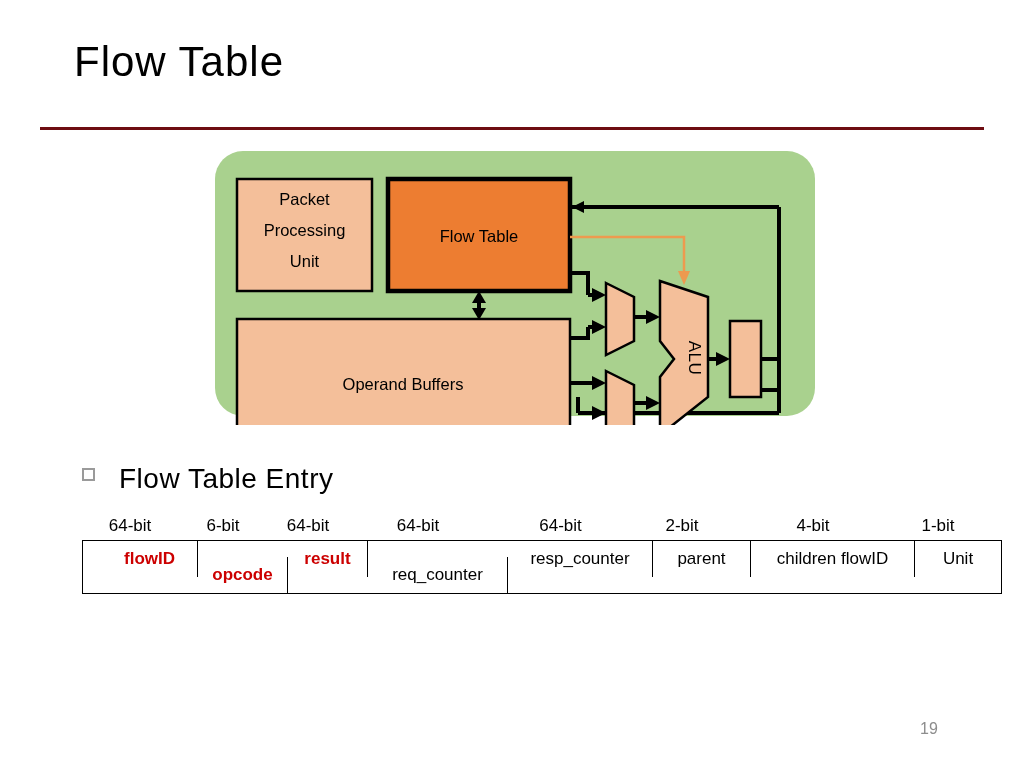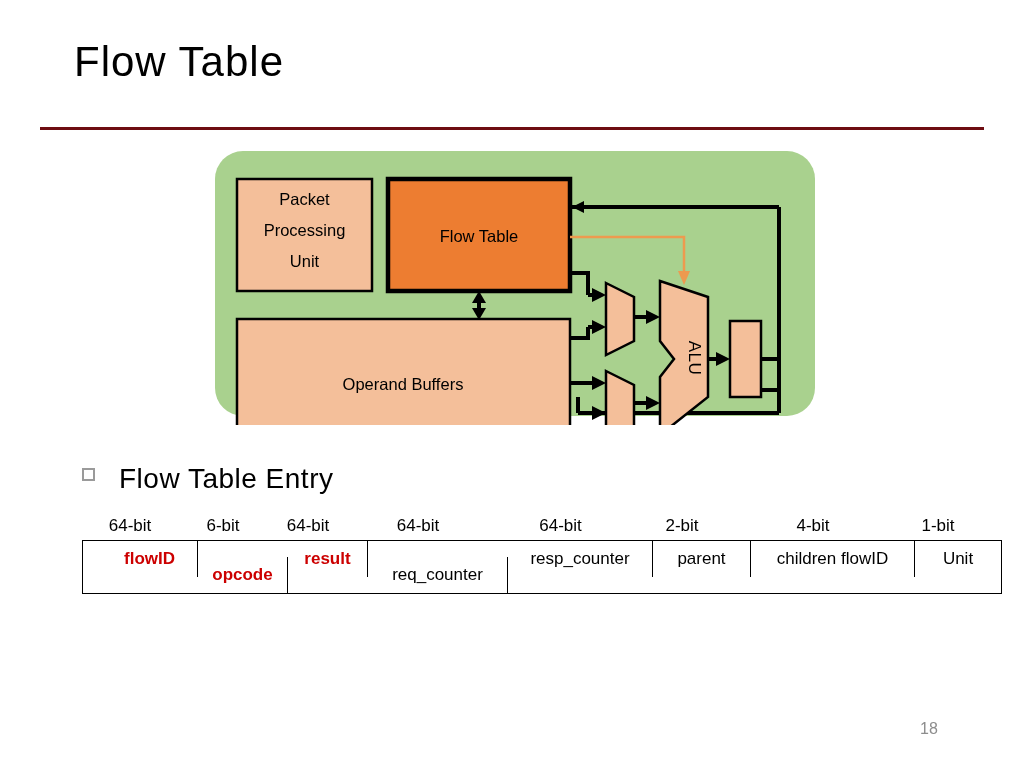--- a/index.html
+++ b/index.html
@@ -278,13 +278,13 @@
       <div class="field-cell hl" style="width: 90px; margin-top: 16px;">opcode</div>
       <div class="field-cell hl" style="width: 80px;">result</div>
       <div class="field-cell" style="width: 140px; margin-top: 16px;">req_counter</div>
       <div class="field-cell" style="width: 145px;">resp_counter</div>
       <div class="field-cell" style="width: 98px;">parent</div>
       <div class="field-cell" style="width: 164px;">children flowID</div>
       <div class="field-cell" style="width: 86px;">Unit</div>
     </div>
 </div>
 
-<div id="page-number">18</div>
+<div id="page-number">19</div>
 
 </body></html>

